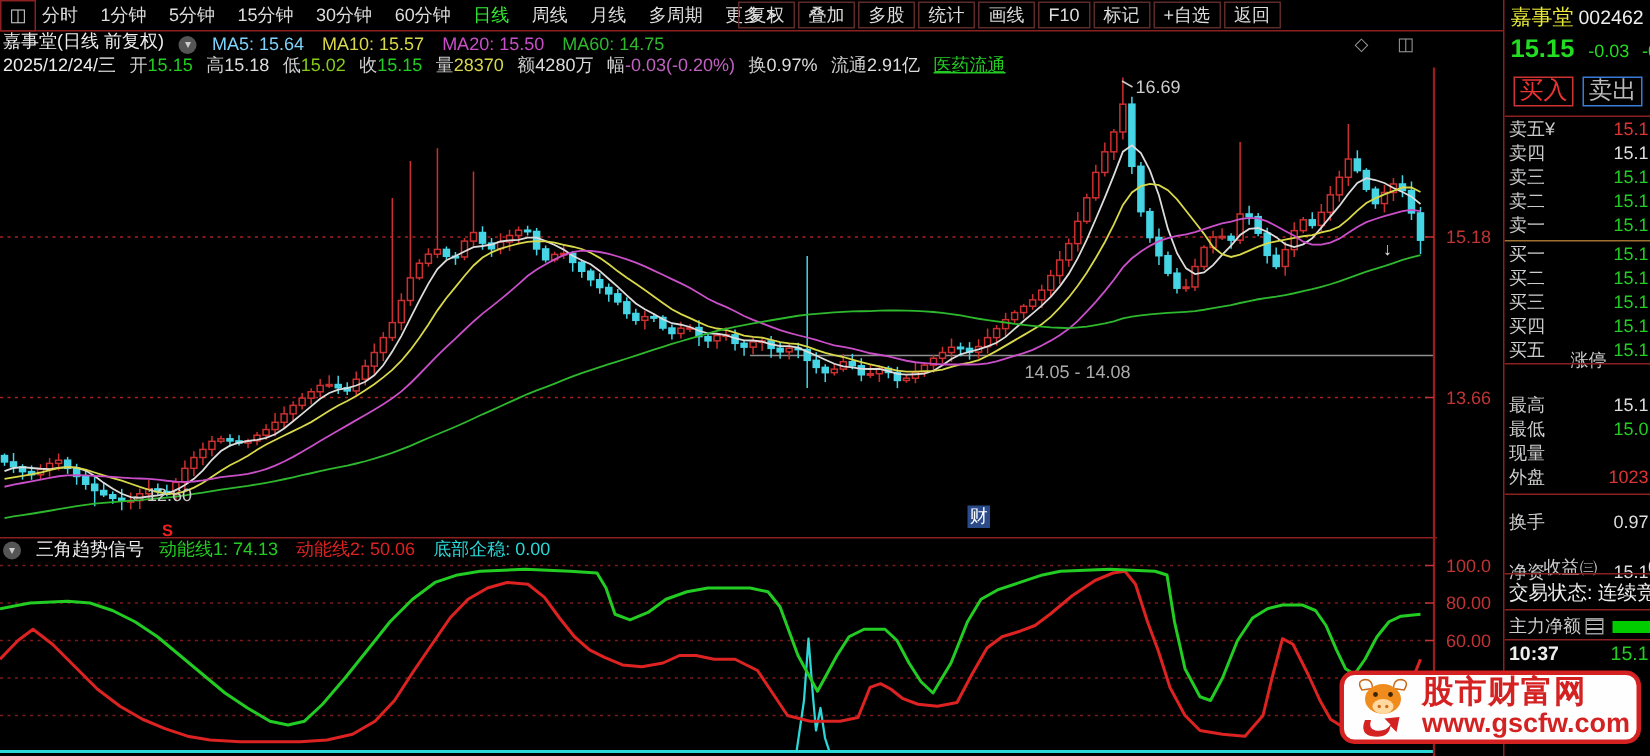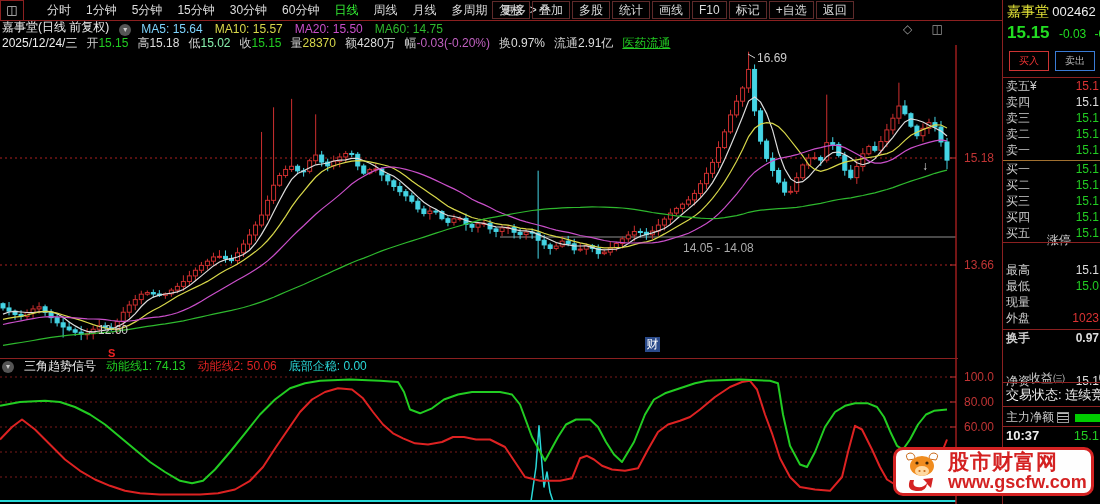--- a/index.html
+++ b/index.html
@@ -2,21 +2,21 @@
 <html><head>
 <meta charset="utf-8">
 <style>
   html,body{margin:0;padding:0;background:#000;}
   #app{position:relative;width:1100px;height:504px;background:#000;overflow:hidden;
        font-family:"Liberation Sans","DejaVu Sans",sans-serif;font-size:12px;color:#ddd;}
   .abs{position:absolute;}
   
   #toolbar{left:0;top:0;width:1002px;height:20px;border-bottom:1px solid #8b2020;display:flex;align-items:center;}
   #win-icon{width:22px;height:19px;border:1px solid #8b2020;display:flex;align-items:center;justify-content:center;color:#ccc;flex:0 0 auto;}
-  #tabs{display:flex;gap:15px;margin-left:23px;white-space:nowrap;}
+  #tabs{display:flex;gap:15px;margin-left:4px;white-space:nowrap;}
   .tab{color:#ddd;cursor:pointer;}
   .tab.active{color:#33ee33;}
   #tb-right{position:absolute;left:492px;top:1px;display:flex;gap:2px;}
   .tbbtn{border:1px solid #5d2a2a;padding:0 6px;height:16px;line-height:16px;color:#ddd;cursor:pointer;white-space:nowrap;}
   
   #title-row{left:2px;top:22px;height:14px;display:flex;align-items:flex-end;gap:10px;white-space:nowrap;}
   .badge{width:12px;height:12px;border-radius:50%;background:#555;color:#ccc;font-size:8px;line-height:12px;text-align:center;}
   #corner-icons{left:903px;top:22px;color:#999;letter-spacing:8px;}
   #info-row{left:2px;top:36px;height:14px;display:flex;align-items:center;gap:9px;white-space:nowrap;}
   #sector{color:#22cc22;text-decoration:underline;cursor:pointer;}
@@ -28,21 +28,21 @@
   
   #panel{left:1002px;top:0;width:98px;height:504px;border-left:1px solid #8b2020;background:#000;overflow:hidden;}
   .sep{position:absolute;left:0;width:98px;height:1px;background:#8b2020;}
   .sep.tan{background:#a07030;}
   #stock-line{position:absolute;left:4px;top:3px;white-space:nowrap;}
   #stock-name{color:#e8e838;font-size:14px;}
   #stock-code{color:#eee;font-size:13px;}
   #price-line{position:absolute;left:4px;top:23px;white-space:nowrap;color:#22dd22;}
   #last-price{font-size:17px;font-weight:bold;}
   #chg{font-size:12px;margin-left:6px;}
-  .obtn{position:absolute;top:51px;width:38px;height:18px;line-height:18px;text-align:center;cursor:pointer;font-size:10px;}
+  .obtn{position:absolute;top:51px;width:38px;height:18px;line-height:18px;text-align:center;cursor:pointer;font-size:16px;}
   #buy-btn{left:6px;border:1px solid #cc3333;color:#ee3333;}
   #sell-btn{left:52px;border:1px solid #3a7bd5;color:#bbb;}
   .prow{position:absolute;left:3px;width:93px;height:16px;display:flex;justify-content:space-between;align-items:center;cursor:pointer;}
   .prow .lb{color:#ccc;}
   #trade-status{position:absolute;left:3px;top:386px;font-size:13px;color:#eee;white-space:nowrap;}
   #mf-row{position:absolute;left:3px;top:409px;display:flex;align-items:center;color:#ccc;white-space:nowrap;}
   #mf-icon{display:inline-block;width:10px;height:9px;border:1px solid #999;margin-left:3px;
            background:repeating-linear-gradient(#bbb 0 1px,#000 1px 3px);}
   #mf-bar{display:inline-block;width:34px;height:8px;background:#00cc00;margin-left:6px;}
   #tick-row{position:absolute;left:3px;top:428px;width:93px;display:flex;justify-content:space-between;font-size:13px;gap:33px;}
@@ -466,21 +466,21 @@
         <span style="color: rgb(46, 184, 46);">MA60: 14.75</span>
       </span>
   </div>
   <div id="corner-icons" class="abs">◇ ◫</div>
 
   <div id="info-row" class="abs">
     <span style="color:#eee;">2025/12/24/三</span>
     <span id="info-items" style="display:flex;gap:9px;">
         <span><span style="color: rgb(204, 204, 204);">开</span><span style="color: rgb(34, 204, 34);">15.15</span></span>
         <span><span style="color: rgb(204, 204, 204);">高</span><span style="color: rgb(221, 221, 221);">15.18</span></span>
-        <span><span style="color: rgb(204, 204, 204);">低</span><span style="color: #86efac;">15.02</span></span>
+        <span><span style="color: rgb(204, 204, 204);">低</span><span style="color: #84cc16;">15.02</span></span>
         <span><span style="color: rgb(204, 204, 204);">收</span><span style="color: rgb(34, 204, 34);">15.15</span></span>
         <span><span style="color: rgb(204, 204, 204);">量</span><span style="color: rgb(216, 216, 74);">28370</span></span>
         <span><span style="color: rgb(204, 204, 204);">额</span><span style="color: rgb(221, 221, 221);">4280万</span></span>
         <span><span style="color: rgb(204, 204, 204);">幅</span><span style="color: rgb(192, 96, 192);">-0.03(-0.20%)</span></span>
         <span><span style="color: rgb(204, 204, 204);">换</span><span style="color: rgb(221, 221, 221);">0.97%</span></span>
         <span><span style="color: rgb(204, 204, 204);">流通</span><span style="color: rgb(221, 221, 221);">2.91亿</span></span>
       </span>
     <span id="sector">医药流通</span>
   </div>
 
@@ -570,21 +570,21 @@
           <span style="color: rgb(34, 204, 34);">15.0</span>
         </div>
         <div class="prow" style="top: 294px;">
           <span class="lb">现量</span>
           <span style="color: rgb(221, 221, 221);"></span>
         </div>
         <div class="prow" style="top: 310px;">
           <span class="lb">外盘</span>
           <span style="color: rgb(221, 51, 51);">1023</span>
         </div>
-        <div class="prow" style="top: 330px; font-weight: bold;">
+        <div class="prow" style="top: 340px;">
           <span class="lb">换手</span>
           <span style="color: rgb(221, 221, 221);">0.97</span>
         </div>
         <div class="prow" style="top: 346px; margin-top: 27px;">
           <span class="lb">净资</span>
           <span style="color: rgb(221, 221, 221);">15.1</span>
         </div>
         <div class="prow" style="top: 370px; padding-left: 23px;">
           <span class="lb">收益㈢</span>
           <span style="color: rgb(221, 221, 221);">0.48</span>

